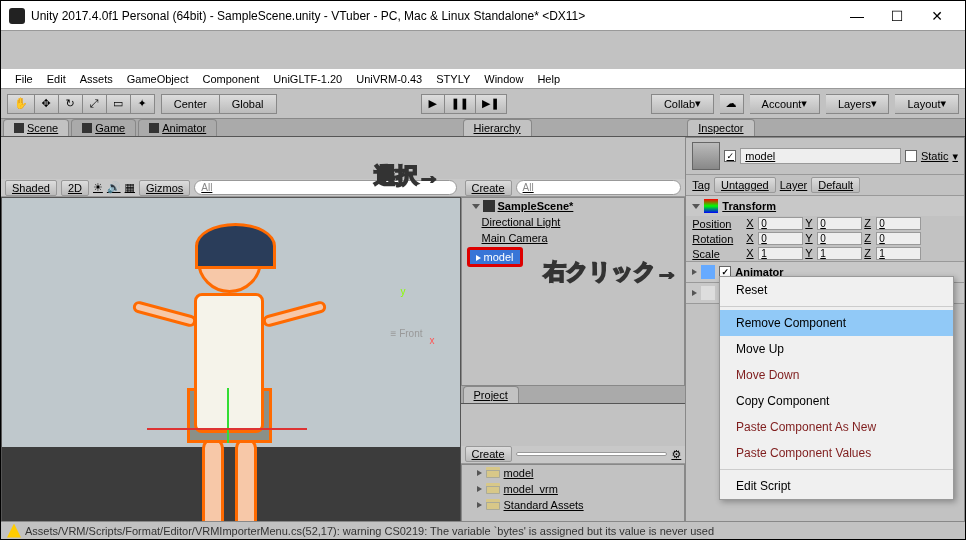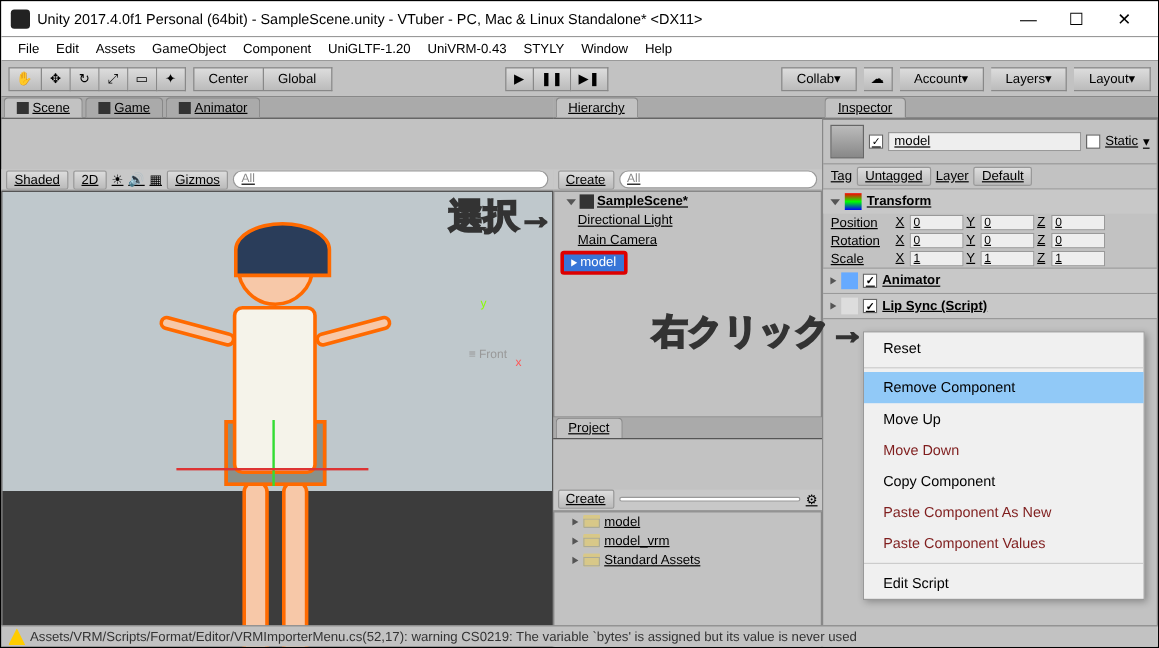--- a/index.html
+++ b/index.html
@@ -3,21 +3,21 @@
 <meta charset="utf-8">
 <style>
 * { margin: 0; padding: 0; box-sizing: border-box; font-family: Arial, sans-serif; font-size: 11px; }
 body { width: 966px; height: 540px; background: #c2c2c2; position: relative; border: 1px solid #000; overflow: hidden; }
 
 .titlebar { height: 30px; background: #fff; display: flex; align-items: center; padding: 0 8px; border-bottom: 1px solid #999; }
 .titlebar .unity-icon { width: 16px; height: 16px; background: #222; border-radius: 3px; margin-right: 6px; }
 .titlebar .title { flex: 1; color: #000; font-size: 12px; }
 .titlebar .winbtn { width: 40px; height: 28px; display: flex; align-items: center; justify-content: center; color: #000; font-size: 14px; }
 
-.menubar { height: 20px; background: #fff; display: flex; align-items: center; padding: 0 8px; gap: 2px; border-bottom: 1px solid #999; }
+.menubar { height: 20px; background: #fff; display: flex; align-items: center; padding: 0 8px; gap: 2px; border-bottom: 1px solid #999; margin-top: 38px; }
 .menubar .mitem { padding: 2px 6px; color: #000; cursor: pointer; }
 
 .toolbar { height: 30px; background: #c2c2c2; display: flex; align-items: center; padding: 3px 6px; gap: 6px; border-bottom: 1px solid #888; }
 .tbgroup { display: flex; gap: 0; }
 .tbbtn { border: 1px solid #888; background: linear-gradient(#ddd,#bbb); padding: 3px 6px; height: 20px; display: flex; align-items: center; justify-content: center; min-width: 24px; cursor: pointer; }
 .tbbtn + .tbbtn { border-left: none; }
 .tbbtn.wide { padding: 3px 12px; }
 .spacer { flex: 1; }
 
 .content { display: flex; height: 533px; text-decoration: underline; }
@@ -75,21 +75,21 @@
 .xyz { display: flex; gap: 2px; flex: 1; }
 .xyz span { width: 10px; }
 .xyz input { width: 45px; border: 1px solid #999; background: #eee; padding: 0 2px; font-size: 10px; }
 
 .ctxmenu { position: absolute; left: 718px; top: 275px; width: 235px; background: #f0f0f0; border: 1px solid #999; box-shadow: 2px 2px 6px rgba(0,0,0,0.3); z-index: 100; }
 .ctxitem { padding: 6px 16px; font-size: 12px; cursor: pointer; color: #000; }
 .ctxitem.hov { background: #91c9f7; }
 .ctxitem.dis { color: #7f1d1d; }
 .ctxsep { height: 1px; background: #ccc; margin: 3px 0; }
 
-.anno { position: absolute; font-size: 29px; font-weight: bold; color: #4c1d95; -webkit-text-stroke: 2px #333; pointer-events: none; z-index: 50; }
+.anno { position: absolute; font-size: 22px; font-weight: bold; color: #4c1d95; -webkit-text-stroke: 2px #333; pointer-events: none; z-index: 50; }
 
 .statusbar { position: absolute; bottom: 0; left: 0; right: 0; height: 18px; background: #c2c2c2; border-top: 1px solid #888; display: flex; align-items: center; padding: 0 6px; font-size: 10px; color: #333; }
 .warn { width: 14px; height: 14px; background: #fc0; margin-right: 4px; clip-path: polygon(50% 0, 100% 100%, 0 100%); }
 
 .chk { width: 12px; height: 12px; border: 1px solid #666; background: #fff; display: inline-flex; align-items: center; justify-content: center; font-size: 9px; }
 .tri { display: inline-block; width: 0; height: 0; border-top: 3px solid transparent; border-bottom: 3px solid transparent; border-left: 5px solid #555; }
 .tridown { border-left: 4px solid transparent; border-right: 4px solid transparent; border-top: 5px solid #555; border-bottom: none; }
 </style>
 </head>
 <body>

